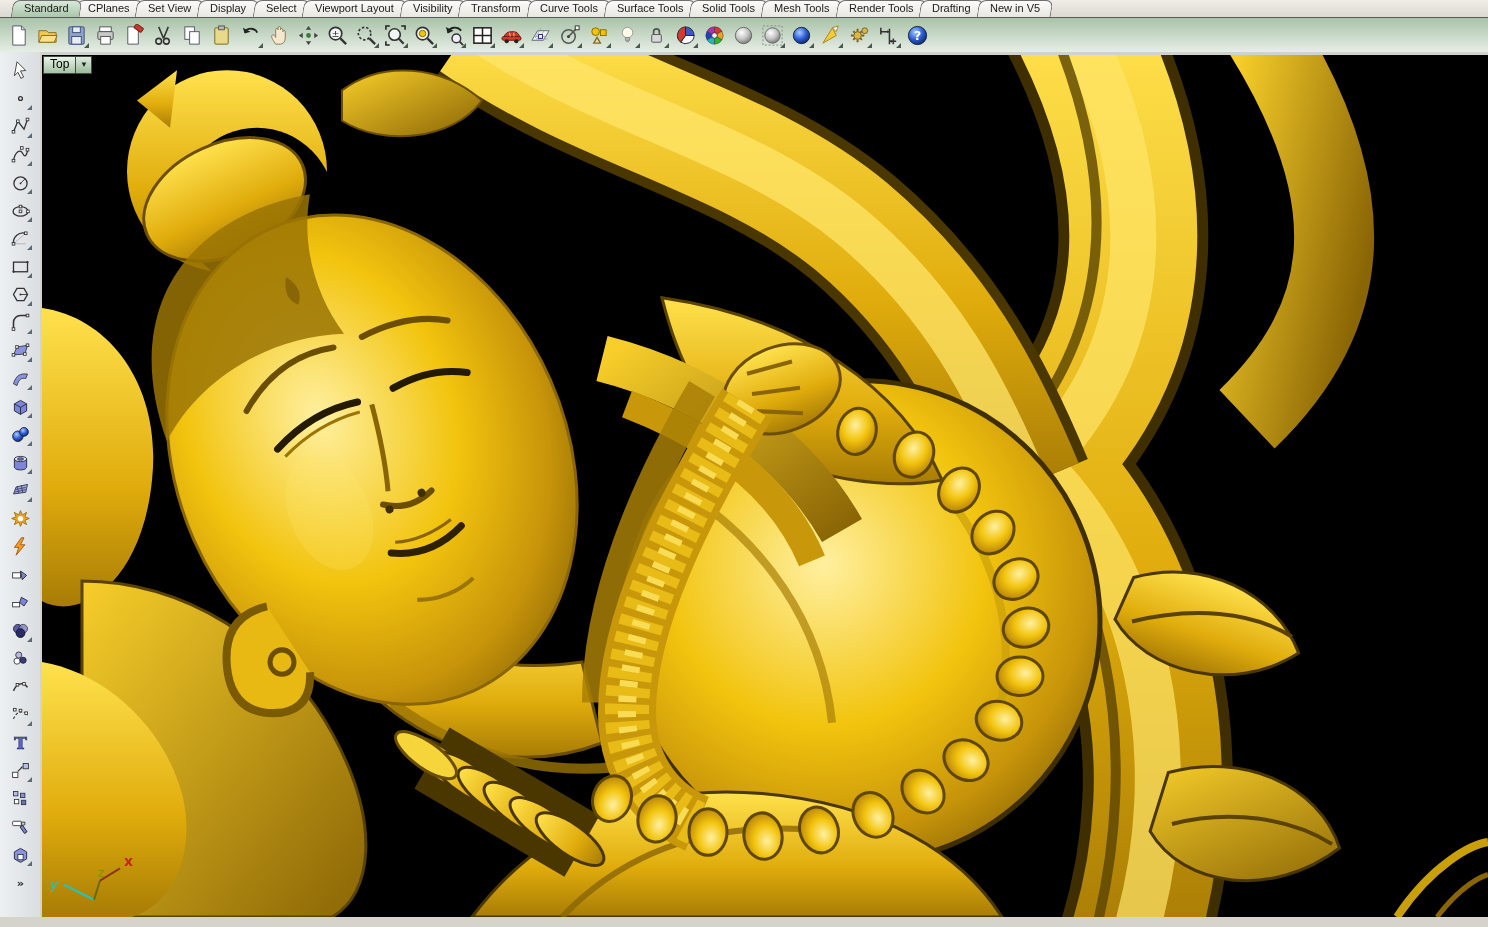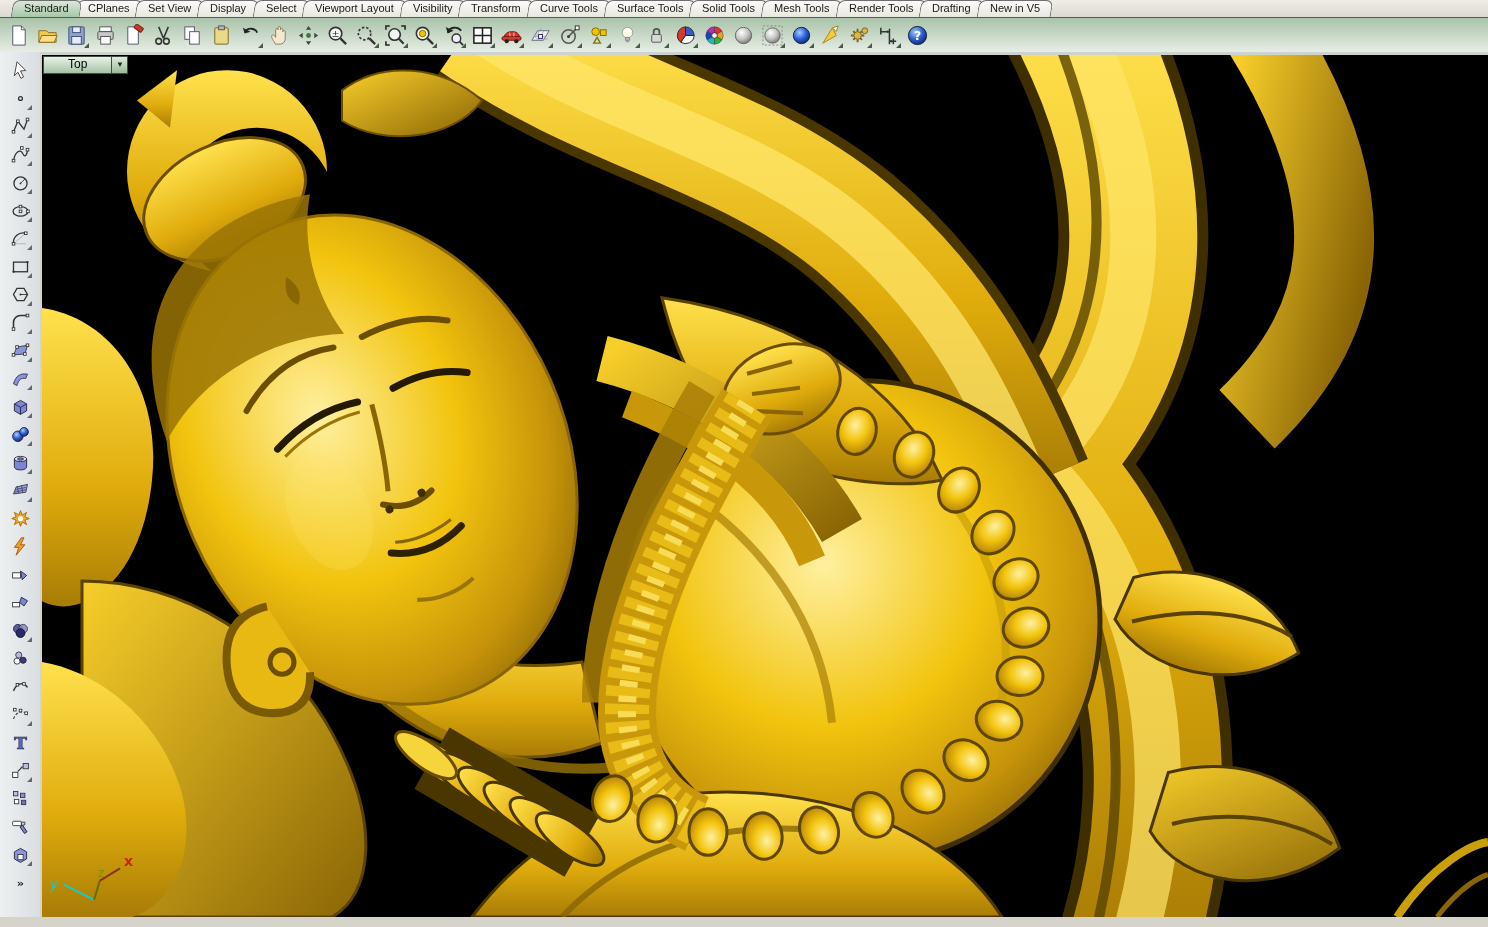--- a/index.html
+++ b/index.html
@@ -16,21 +16,21 @@
   .fly{position:absolute;right:0;bottom:0;width:0;height:0;border-left:5px solid transparent;border-bottom:5px solid #49594c;}
   
   .main{display:flex;height:865px;}
   .rail{width:40px;background:linear-gradient(90deg,#edf0f1,#dadee1);display:flex;flex-direction:column;align-items:center;padding-top:7px;gap:5px;box-sizing:border-box;}
   .lbtn{width:24px;height:23px;position:relative;display:flex;align-items:center;justify-content:center;}
   .lbtn svg{width:21px;height:21px;display:block;}
   .lbtn .fly{border-bottom-color:#5a6a72;}
   .viewport{position:relative;flex:1;background:#000;overflow:hidden;margin-left:2px;border-top:3px solid #cfd3cf;}
   .viewport>svg.art{position:absolute;inset:0;width:100%;height:100%;}
   .vlabel{position:absolute;top:1px;left:1px;display:flex;z-index:5;}
-  .vlabel .name{background:linear-gradient(#e9f3e9,#a5c3a5);border:1px solid #3f4f3f;padding:0 24px;font-size:12px;height:16px;line-height:15px;color:#000;text-align:center;}
+  .vlabel .name{background:linear-gradient(#e9f3e9,#a5c3a5);border:1px solid #3f4f3f;padding:0 6px;font-size:12px;height:16px;line-height:15px;color:#000;text-align:center;}
   .vlabel .dd{background:linear-gradient(#dfeadf,#9abb9a);border:1px solid #3f4f3f;border-left:none;width:15px;text-align:center;font-size:8px;height:16px;line-height:15px;color:#1a2a1a;}
   .bottomstrip{height:10px;background:#d6d3ca;}
   .hidden-defs{position:absolute;width:0;height:0;overflow:hidden;}
 </style>
 </head>
 <body>
 
 <svg class="hidden-defs" aria-hidden="true">
   <defs>
     <radialGradient id="gradGray" cx="38%" cy="32%" r="75%">

